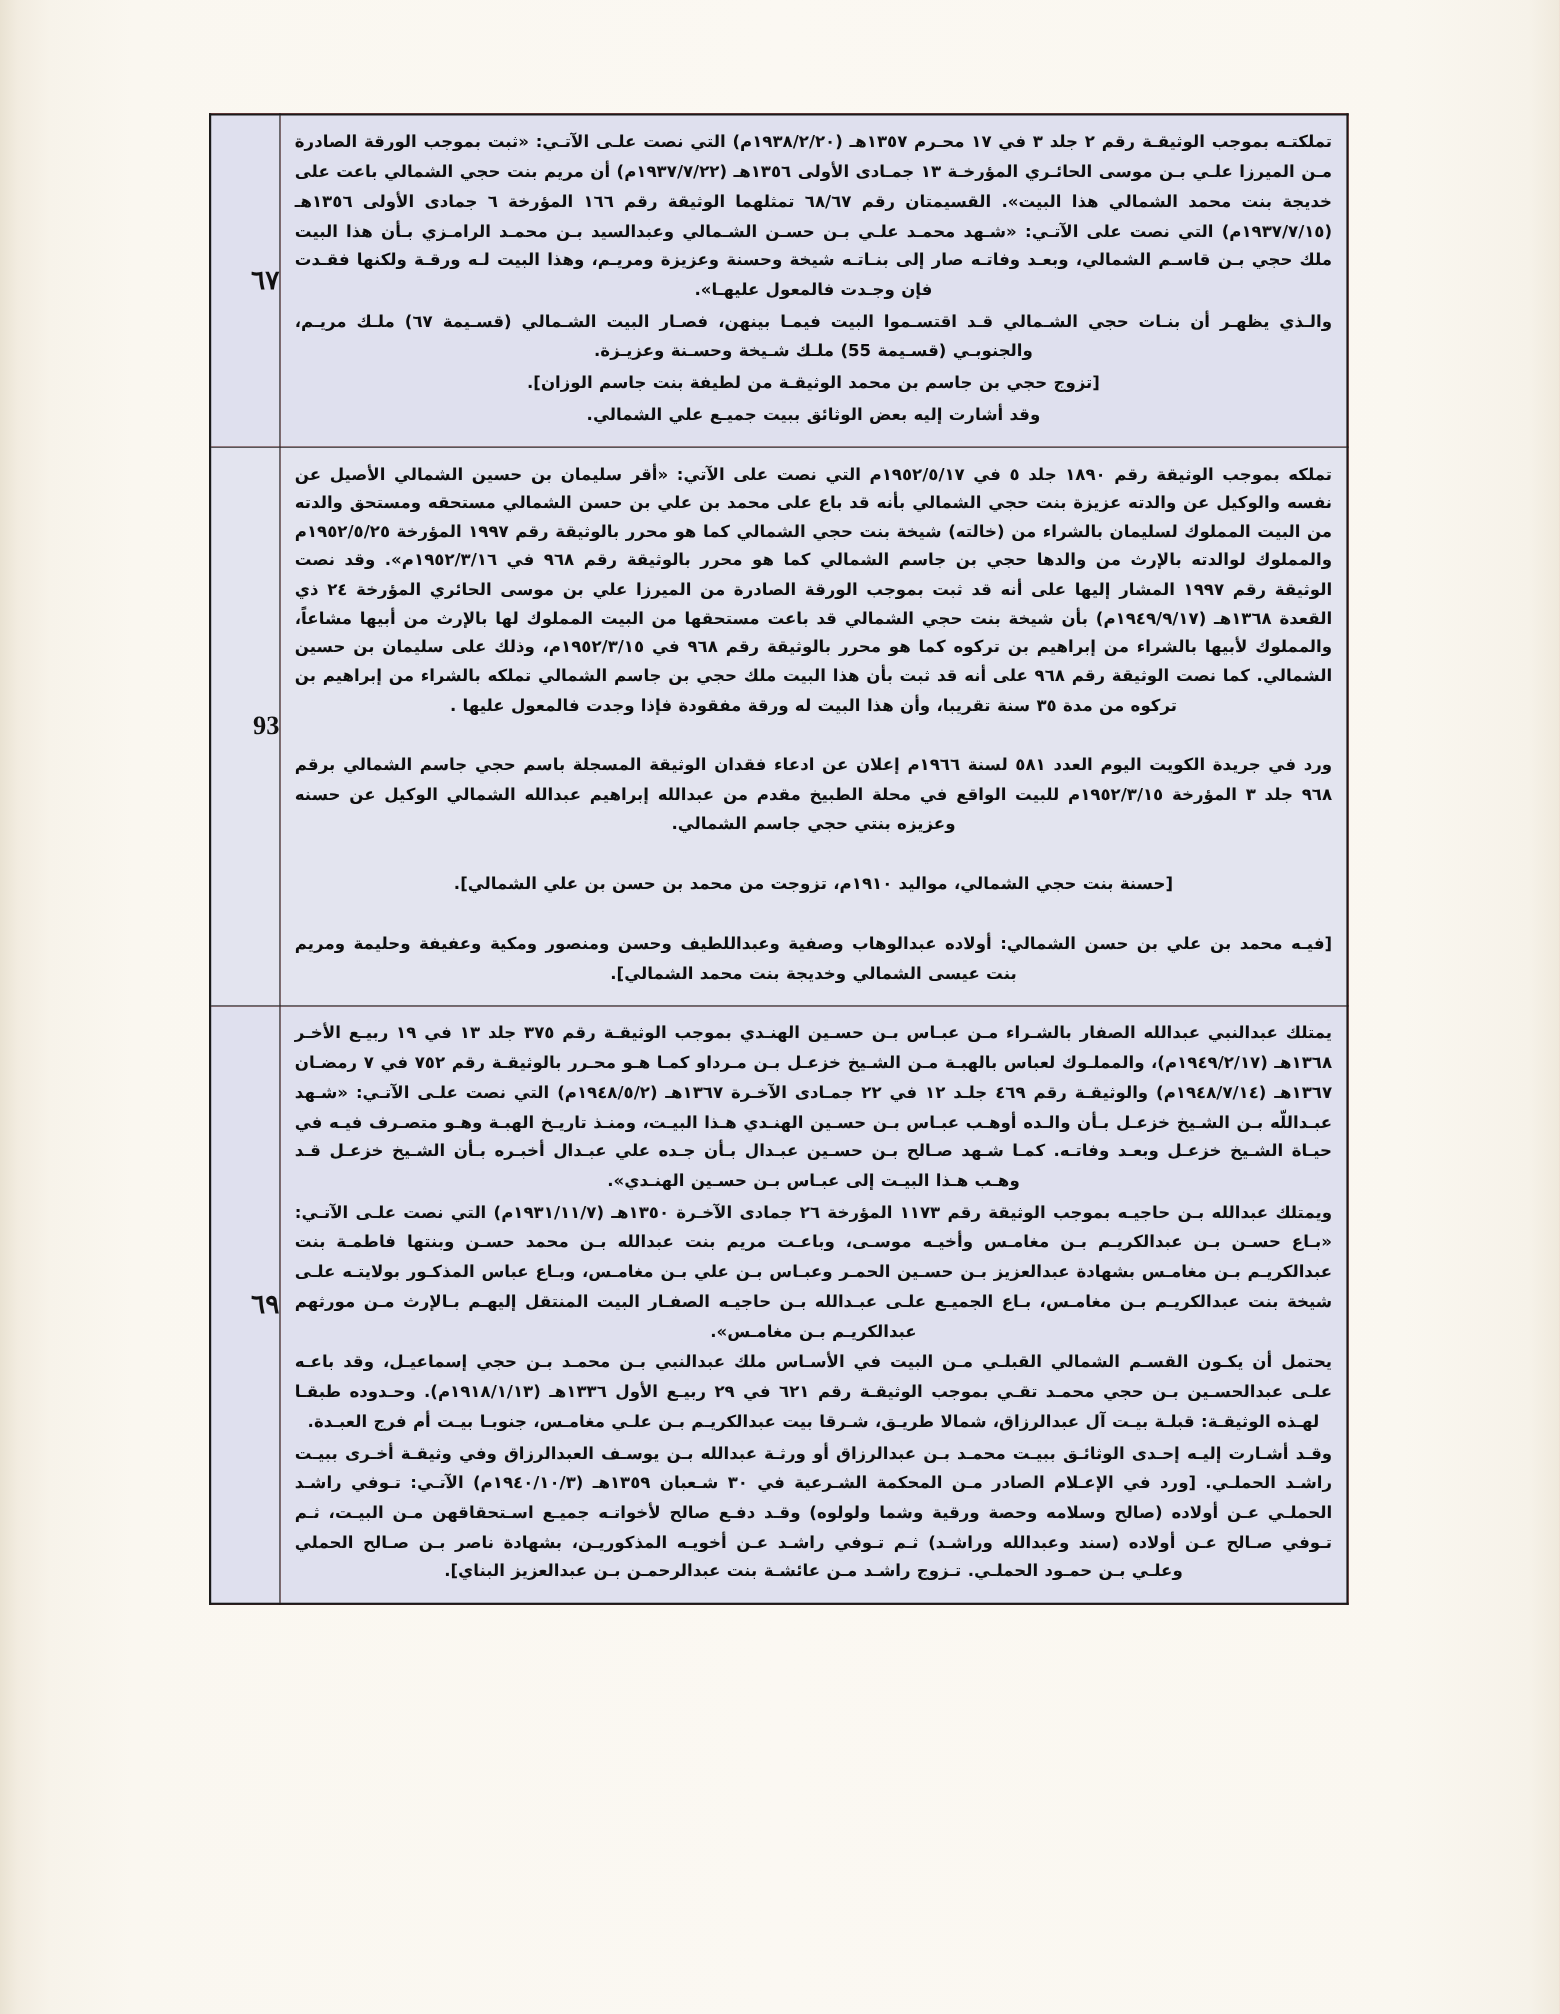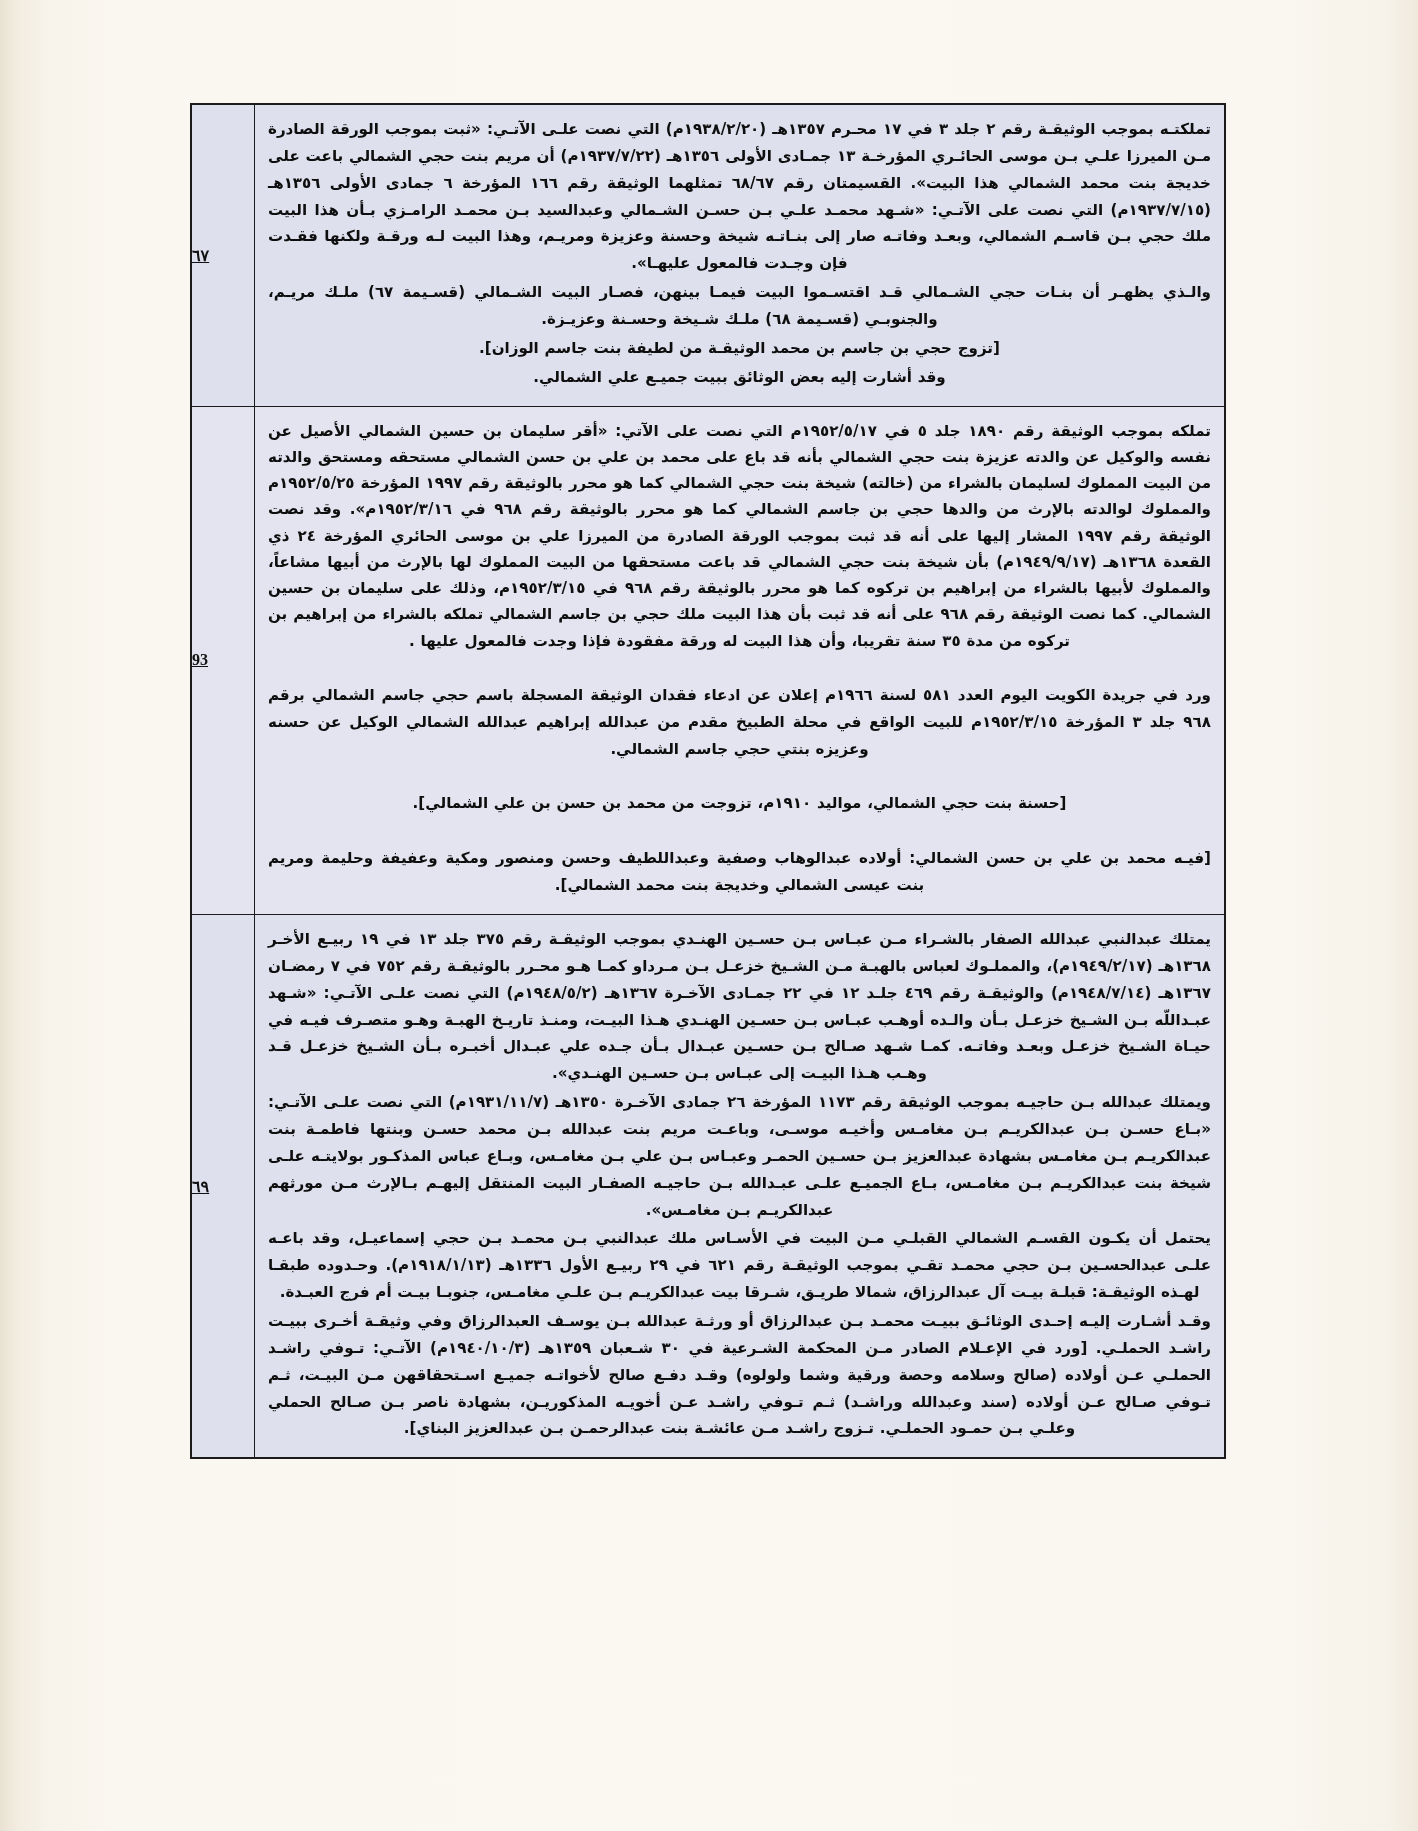--- a/index.html
+++ b/index.html
@@ -40,28 +40,27 @@
     background: #ef4444;
     table-layout: fixed;
   }
   .doc-table td {
     border: 1.5px solid #1b1b1b;
     vertical-align: top;
     padding: 0;
   }
   td.num-cell {
     width: 62px;
-    text-align: left;
+    text-align: right;
     vertical-align: middle;
     font-family: "Liberation Serif", "DejaVu Serif", serif;
-    font-size: 16px;
+    font-size: 24px;
     font-weight: 700;
     color: #111;
     background: #dfe0ee;
-    text-decoration: underline;
   }
   td.body-cell {
     padding: 11px 13px 13px 13px;
     background: #dfe0ee;
   }
   .row-alt td { background: #e3e4ef; }
 
   .para {
     margin: 0 0 2px 0;
     font-family: "DejaVu Sans", "Liberation Sans", sans-serif;
@@ -113,21 +112,21 @@
 <div class="paper"></div>
 
 <div class="page-wrap">
 
   <table class="doc-table">
     <tbody>
 
       <tr>
         <td class="body-cell">
           <p class="para">تملكتـه بموجب الوثيقـة رقم ٢ جلد ٣ في ١٧ محـرم ١٣٥٧هـ (١٩٣٨/٢/٢٠م) التي نصت علـى الآتـي: «ثبت بموجب الورقة الصادرة مـن الميرزا علـي بـن موسى الحائـري المؤرخـة ١٣ جمـادى الأولى ١٣٥٦هـ (١٩٣٧/٧/٢٢م) أن مريم بنت حجي الشمالي باعت على خديجة بنت محمد الشمالي هذا البيت». القسيمتان رقم ٦٨/٦٧ تمثلهما الوثيقة رقم ١٦٦ المؤرخة ٦ جمادى الأولى ١٣٥٦هـ (١٩٣٧/٧/١٥م) التي نصت على الآتـي: «شـهد محمـد علـي بـن حسـن الشـمالي وعبدالسيد بـن محمـد الرامـزي بـأن هذا البيت ملك حجي بـن قاسـم الشمالي، وبعـد وفاتـه صار إلى بنـاتـه شيخة وحسنة وعزيزة ومريـم، وهذا البيت لـه ورقـة ولكنها فقـدت فإن وجـدت فالمعول عليهـا».</p>
-          <p class="para">والـذي يظهـر أن بنـات حجي الشـمالي قـد اقتسـموا البيت فيمـا بينهن، فصـار البيت الشـمالي (قسـيمة ٦٧) ملـك مريـم، والجنوبـي (قسـيمة ٦٨) ملـك شـيخة وحسـنة وعزيـزة.</p>
+          <p class="para">والـذي يظهـر أن بنـات حجي الشـمالي قـد اقتسـموا البيت فيمـا بينهن، فصـار البيت الشـمالي (قسـيمة ٦٧) ملـك مريـم، والجنوبـي (قسـيمة 55) ملـك شـيخة وحسـنة وعزيـزة.</p>
           <p class="para">[تزوج حجي بن جاسم بن محمد الوثيقـة من لطيفة بنت جاسم الوزان].</p>
           <p class="para">وقد أشارت إليه بعض الوثائق ببيت جميـع علي الشمالي.</p>
         </td>
         <td class="num-cell">٦٧</td>
       </tr>
 
       <tr class="row-alt">
         <td class="body-cell">
           <p class="para tight">تملكه بموجب الوثيقة رقم ١٨٩٠ جلد ٥ في ١٩٥٢/٥/١٧م التي نصت على الآتي: «أقر سليمان بن حسين الشمالي الأصيل عن نفسه والوكيل عن والدته عزيزة بنت حجي الشمالي بأنه قد باع على محمد بن علي بن حسن الشمالي مستحقه ومستحق والدته من البيت المملوك لسليمان بالشراء من (خالته) شيخة بنت حجي الشمالي كما هو محرر بالوثيقة رقم ١٩٩٧ المؤرخة ١٩٥٢/٥/٢٥م والمملوك لوالدته بالإرث من والدها حجي بن جاسم الشمالي كما هو محرر بالوثيقة رقم ٩٦٨ في ١٩٥٢/٣/١٦م». وقد نصت الوثيقة رقم ١٩٩٧ المشار إليها على أنه قد ثبت بموجب الورقة الصادرة من الميرزا علي بن موسى الحائري المؤرخة ٢٤ ذي القعدة ١٣٦٨هـ (١٩٤٩/٩/١٧م) بأن شيخة بنت حجي الشمالي قد باعت مستحقها من البيت المملوك لها بالإرث من أبيها مشاعاً، والمملوك لأبيها بالشراء من إبراهيم بن تركوه كما هو محرر بالوثيقة رقم ٩٦٨ في ١٩٥٢/٣/١٥م، وذلك على سليمان بن حسين الشمالي. كما نصت الوثيقة رقم ٩٦٨ على أنه قد ثبت بأن هذا البيت ملك حجي بن جاسم الشمالي تملكه بالشراء من إبراهيم بن تركوه من مدة ٣٥ سنة تقريبا، وأن هذا البيت له ورقة مفقودة فإذا وجدت فالمعول عليها .</p>
           <p class="para gap-above">ورد في جريدة الكويت اليوم العدد ٥٨١ لسنة ١٩٦٦م إعلان عن ادعاء فقدان الوثيقة المسجلة باسم حجي جاسم الشمالي برقم ٩٦٨ جلد ٣ المؤرخة ١٩٥٢/٣/١٥م للبيت الواقع في محلة الطبيخ مقدم من عبدالله إبراهيم عبدالله الشمالي الوكيل عن حسنه وعزيزه بنتي حجي جاسم الشمالي.</p>

